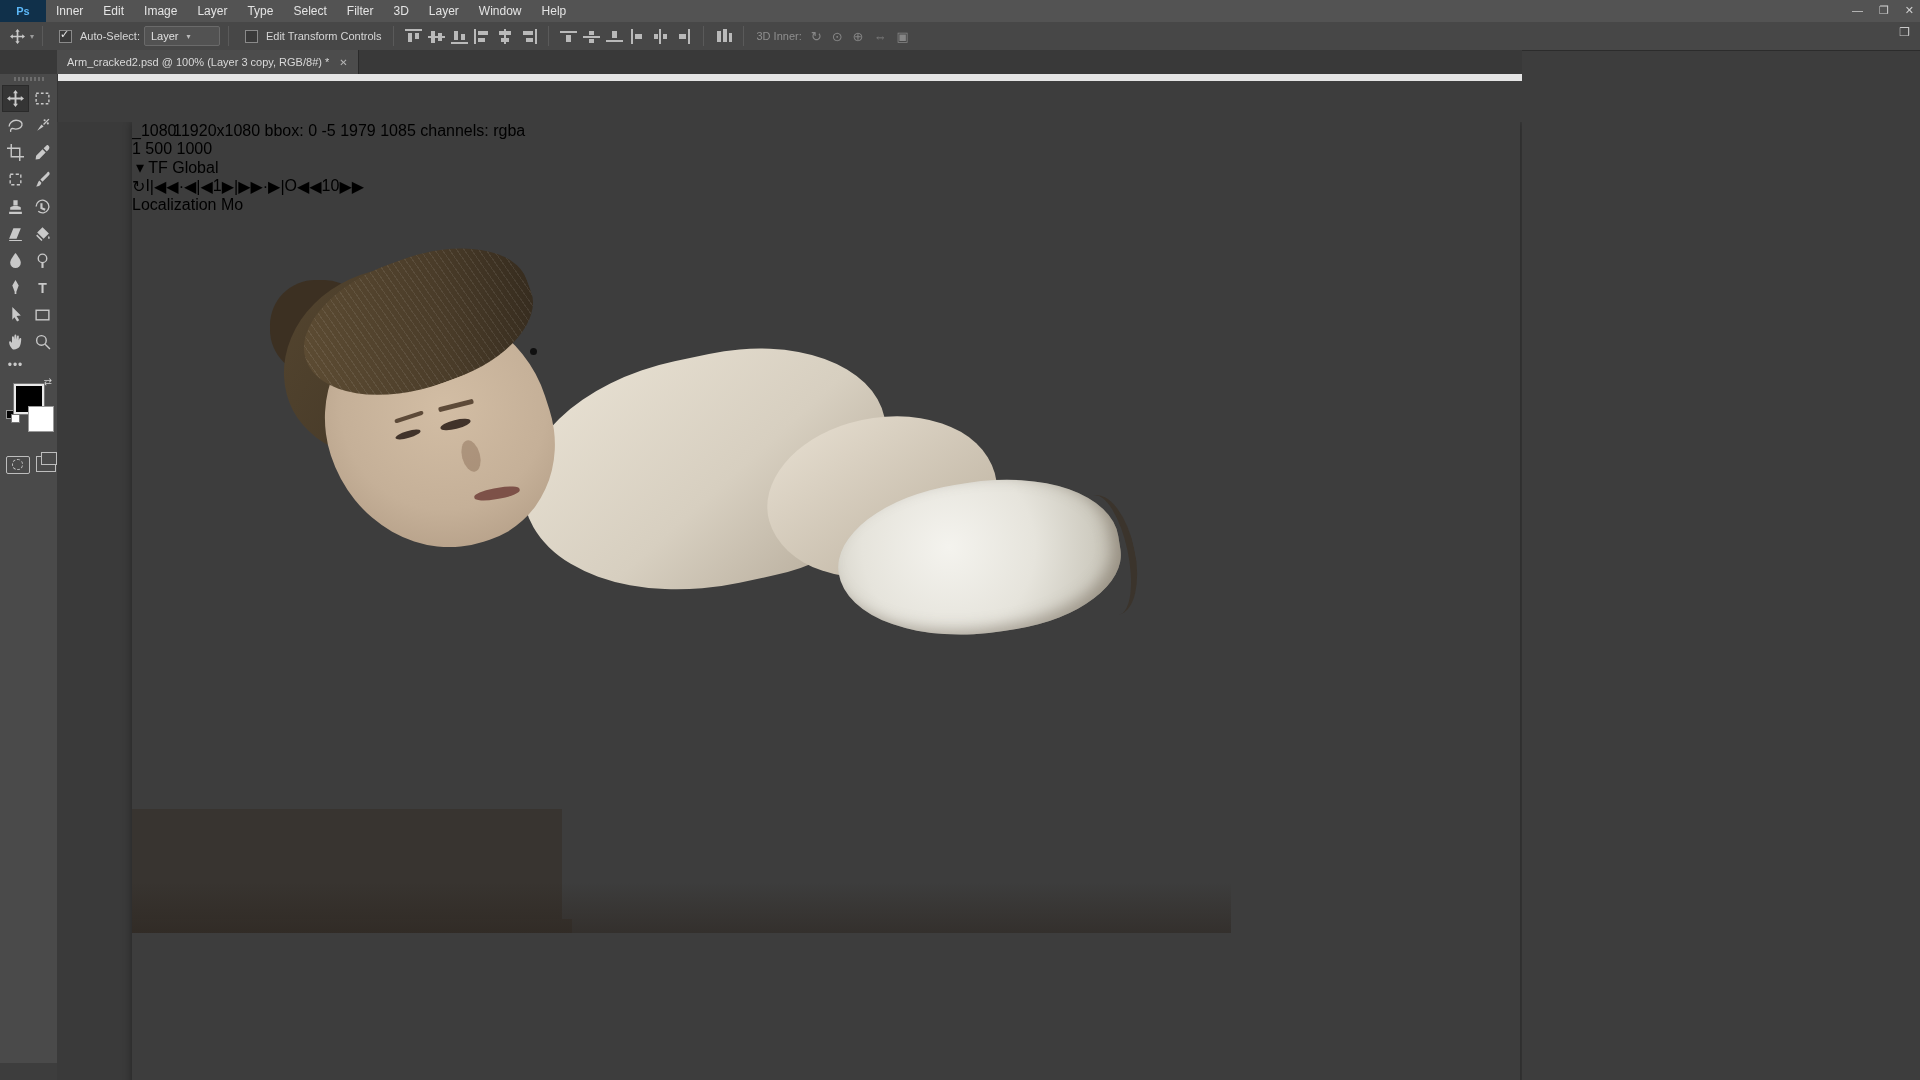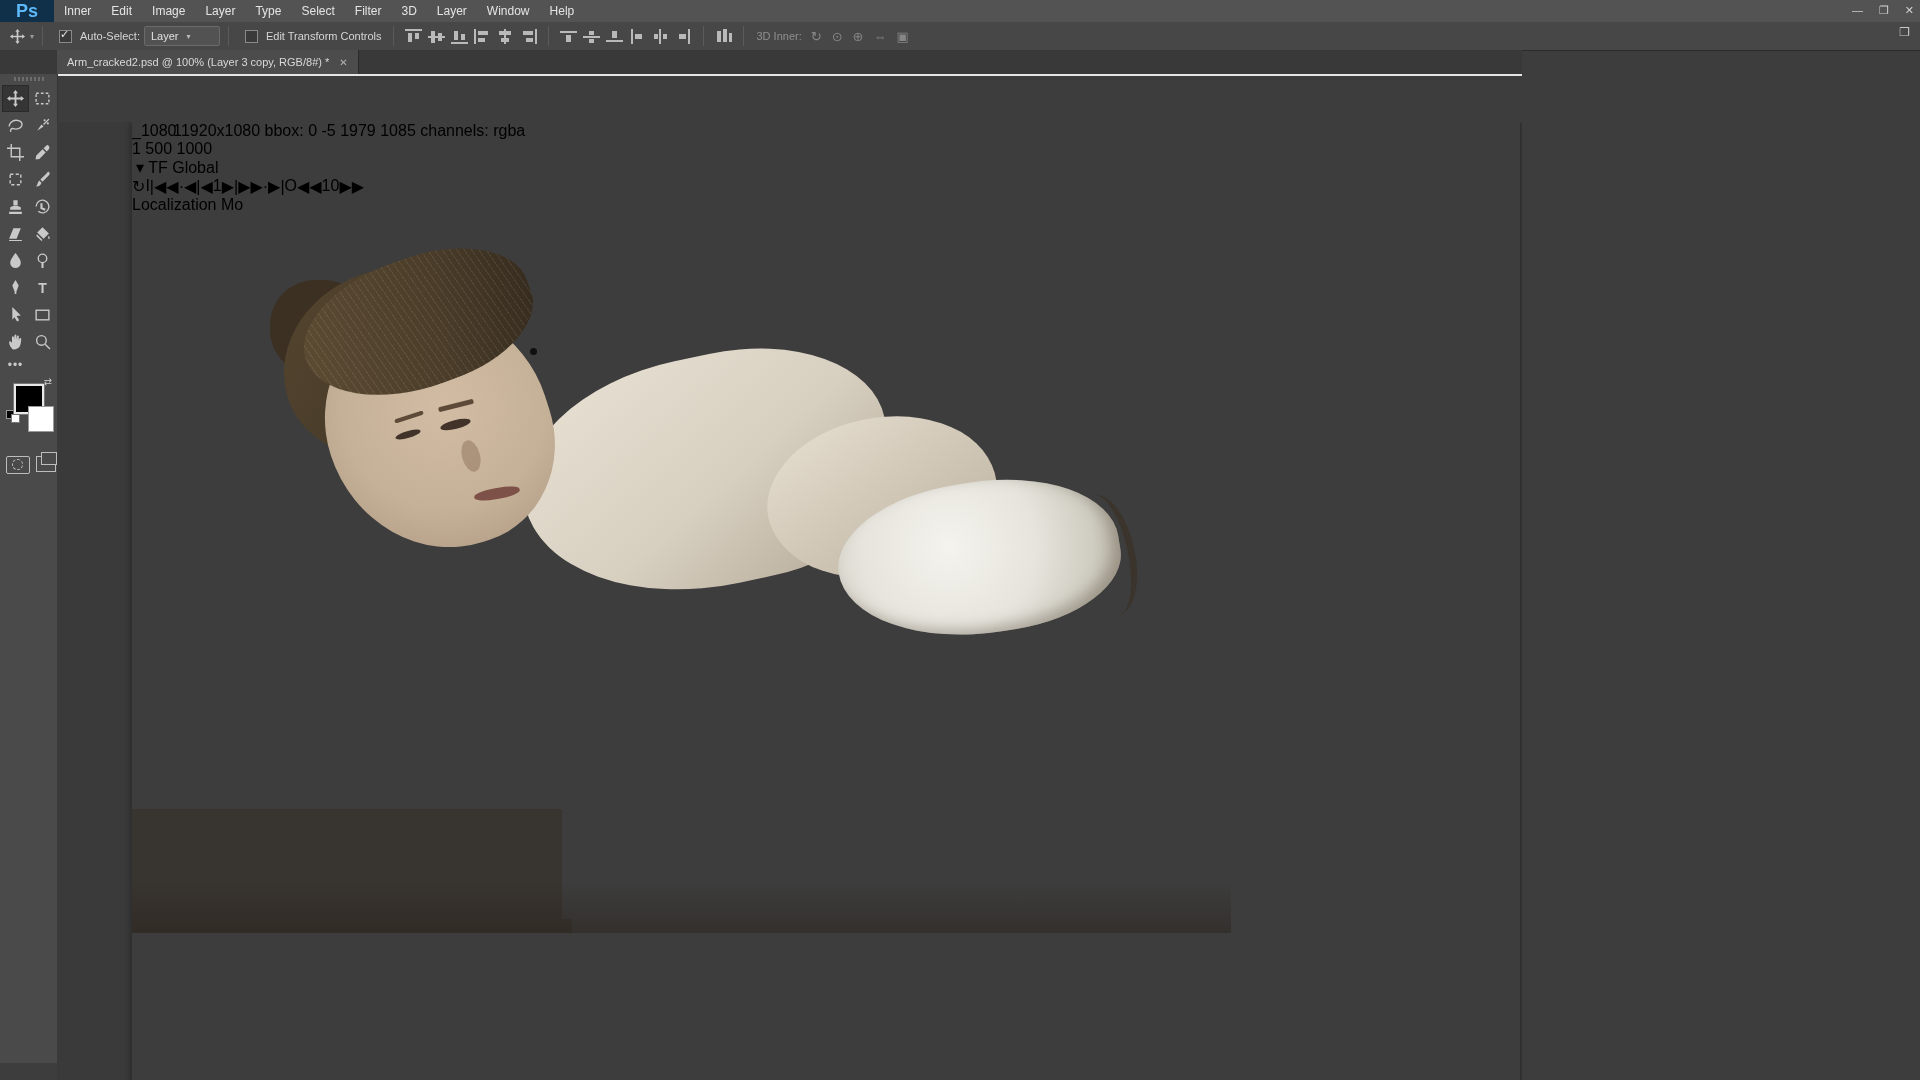--- a/index.html
+++ b/index.html
@@ -3,42 +3,42 @@
 <meta charset="utf-8">
 <style>
   html,body{margin:0;padding:0;background:#262626;width:1920px;height:1080px;overflow:hidden;
     font-family:"Liberation Sans","DejaVu Sans",sans-serif;-webkit-font-smoothing:antialiased;}
   #root{position:absolute;inset:0;width:1920px;height:1080px;background:#3d3d3d;overflow:hidden;}
   .abs{position:absolute;}
   i{font-style:normal;display:inline-block;}
 
   
   #menubar{position:absolute;left:0;top:0;width:1920px;height:22px;background:#535353;border-bottom:1px solid #444;display:flex;align-items:center;}
-  #pslogo{width:54px;height:22px;background:#10304a;color:#5cb8f8;font-weight:bold;font-size:18px;display:flex;align-items:center;justify-content:center;}
+  #pslogo{width:46px;height:22px;background:#10304a;color:#5cb8f8;font-weight:bold;font-size:11px;display:flex;align-items:center;justify-content:center;}
   .mitem{color:#e4e4e4;font-size:12px;padding:0 10px;line-height:22px;cursor:default;}
   #winctl{position:absolute;right:6px;top:0;display:flex;gap:16px;color:#cfcfcf;font-size:11px;line-height:20px;}
   #winctl span{cursor:default;}
 
   
   #optionsbar{position:absolute;left:0;top:22px;width:1920px;height:28px;background:#474747;border-bottom:1px solid #2c2c2c;display:flex;align-items:center;}
   .osep{width:1px;height:20px;background:#5a5a5a;margin:0 8px;flex:none;}
   .olabel{color:#d6d6d6;font-size:11px;margin:0 4px;white-space:nowrap;}
   .odim{color:#8f8f8f;}
   .chk{width:11px;height:11px;border:1px solid #8a8a8a;background:#3a3a3a;margin:0 4px 0 8px;position:relative;flex:none;}
   .chk.on:after{content:"✓";position:absolute;left:0px;top:-3px;color:#e8e8e8;font-size:11px;}
   .dd{height:18px;background:#525252;border:1px solid #6a6a6a;border-radius:2px;color:#e0e0e0;font-size:11px;display:flex;align-items:center;padding:0 6px;gap:8px;}
   .dd .cv{font-size:8px;color:#bbb;}
   .toolbadge{width:22px;height:20px;display:flex;align-items:center;justify-content:center;margin-left:6px;}
   .alico{width:17px;height:15px;margin:0 3px;flex:none;}
   .alico rect{fill:#b9b9b9;}
   .g3d{color:#868686;font-size:13px;margin:0 5px;}
   #opt-right{position:absolute;right:10px;top:25px;display:flex;gap:14px;color:#c9c9c9;font-size:13px;}
 
   
-  #tabbar{position:absolute;left:0;top:50px;width:1522px;height:24px;background:#393939;border-bottom:2px solid #e5e5e5;}
+  #tabbar{position:absolute;left:0;top:50px;width:1522px;height:24px;background:#393939;border-bottom:7px solid #e5e5e5;}
   #doctab{position:absolute;left:57px;top:0;height:24px;background:#4c4c4c;border-right:1px solid #2a2a2a;display:flex;align-items:center;padding:0 10px;gap:10px;}
   #doctab .t{color:#d9d9d9;font-size:11px;white-space:nowrap;}
   #doctab .x{color:#b5b5b5;font-size:10px;}
 
   
   #toolbar{position:absolute;left:0;top:74px;width:57px;height:989px;background:#4a4a4a;border-right:1px solid #353535;}
   #toolgrip{position:absolute;left:14px;top:3px;width:30px;height:4px;
     background:repeating-linear-gradient(to right,#6d6d6d 0 2px,transparent 2px 4px);}
   .tcell{position:absolute;width:25px;height:25px;display:flex;align-items:center;justify-content:center;}
   .tcell svg{width:17px;height:17px;}

